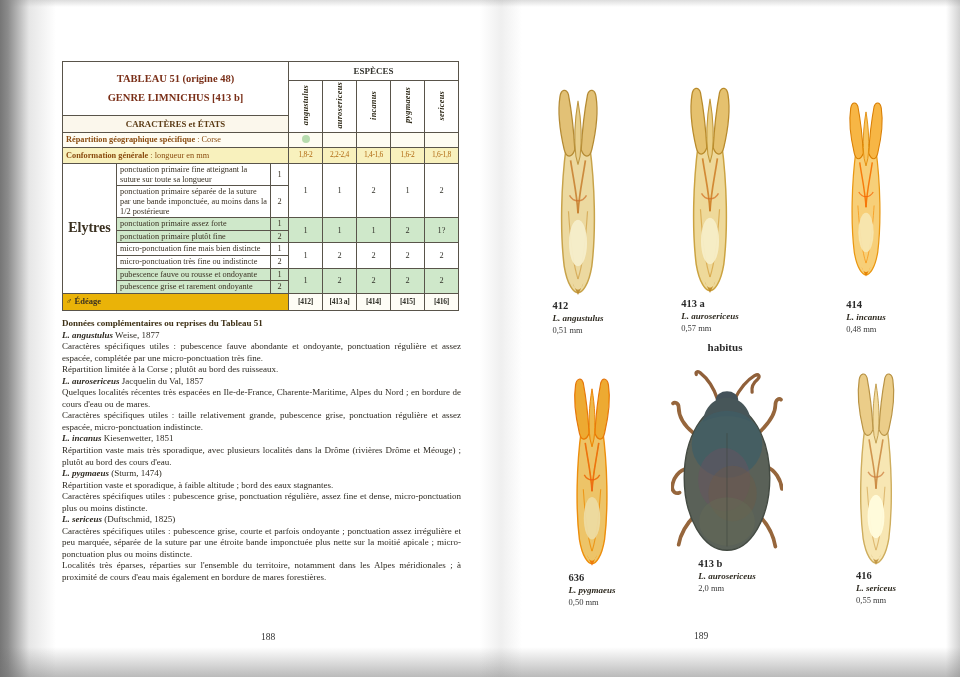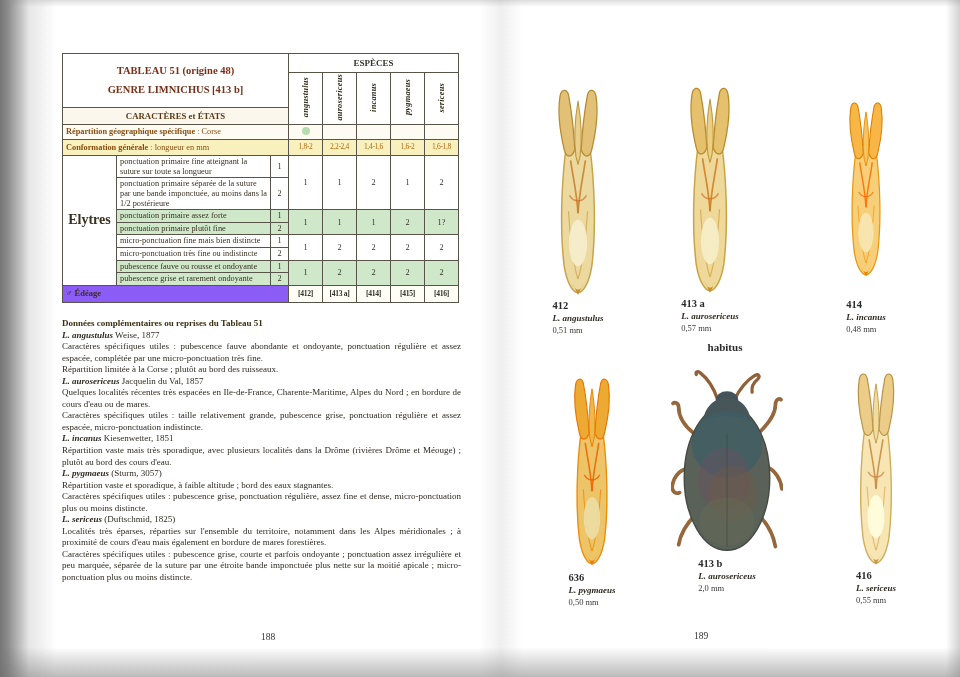--- a/index.html
+++ b/index.html
@@ -12,21 +12,21 @@
   .edge-bottom{position:absolute;left:0;bottom:0;width:100%;height:30px;pointer-events:none;
     background:linear-gradient(to top,rgba(112,112,112,.48),rgba(255,255,255,0));}
   .edge-right{position:absolute;right:0;top:0;width:14px;height:100%;pointer-events:none;
     background:linear-gradient(to left,rgba(140,140,140,.40),rgba(255,255,255,0));}
   .edge-top{position:absolute;left:0;top:0;width:100%;height:7px;pointer-events:none;
     background:linear-gradient(to bottom,rgba(150,150,150,.32),rgba(255,255,255,0));}
   .gutter{position:absolute;left:480px;top:0;width:42px;height:100%;pointer-events:none;
     background:linear-gradient(to right,rgba(255,255,255,0),rgba(125,125,125,.12) 50%,rgba(255,255,255,0));}
 
   
-  .tbl{position:absolute;left:62px;top:53px;width:396px;border-collapse:collapse;table-layout:fixed;
+  .tbl{position:absolute;left:62px;top:61px;width:396px;border-collapse:collapse;table-layout:fixed;
        font-size:8.3px;line-height:1.16;color:#3a3123;background:#fff;}
   .tbl td{border:1px solid #59544a;padding:1px 3px;vertical-align:middle;overflow:hidden;}
   .tbl{border:1.5px solid #3f3b33;}
   .title-cell{text-align:center;}
   .t1,.t2{color:#7a2f18;font-weight:bold;font-size:10.5px;}
   .t1{margin-bottom:7px;}
   .especes{height:16px;text-align:center;font-weight:bold;font-size:9px;color:#35352f;}
   .sp-cell{height:46px;text-align:center;vertical-align:bottom;padding-bottom:3px;}
   .vert{display:inline-block;writing-mode:vertical-rl;transform:rotate(180deg);
         font-style:italic;font-weight:bold;font-size:8.4px;color:#2f2a18;letter-spacing:.2px;}
@@ -36,21 +36,21 @@
   .lbl b{color:#8a4c10;}
   .lbl span{color:#8a4c10;font-weight:normal;}
   .cv{text-align:center;font-size:7.5px;letter-spacing:-.3px;color:#b06a12;padding:1px 0;}
   .grp{text-align:center;font-weight:bold;font-size:14px;color:#3a3020;margin-top:27px;}
   .desc{color:#3a3123;}
   .st{text-align:center;padding:1px 0;}
   .val{text-align:center;color:#32322a;padding:1px 0;}
   tr.g td{background:#cfe8ca;}
   .dot{display:inline-block;width:8px;height:8px;border-radius:50%;background:#b7dcae;}
   .dot-cell{text-align:center;padding:1px 0;}
-  .ede-lbl{font-weight:bold;color:#3a3020;font-size:8.5px;height:14px;background:#8b5cf6;}
+  .ede-lbl{font-weight:bold;color:#3a3020;font-size:8.5px;height:14px;background:#eab308;}
   .ev{font-weight:bold;font-size:7.6px;letter-spacing:-.3px;padding:1px 0;background:#fefdf6;}
 
   
   .notes{position:absolute;left:62px;top:318px;width:399px;font-size:9px;line-height:11.55px;
          text-align:justify;color:#2e2a22;}
   .notes .hd{font-weight:bold;color:#3d2f14;text-align:left;}
   .nm{font-weight:bold;font-style:italic;}
   .entry-head{text-align:left;}
   .pagenum{position:absolute;font-size:9.5px;color:#333;text-align:center;}
   .pn-left{left:238px;top:632px;width:60px;}
@@ -233,28 +233,28 @@
     <div class="entry">
       <div class="entry-head"><span class="nm">L. aurosericeus</span><span> Jacquelin du Val, 1857</span></div>
       <div>Quelques localités récentes très espacées en Ile-de-France, Charente-Maritime, Alpes du Nord ; en bordure de cours d'eau ou de mares.</div>
       <div>Caractères spécifiques utiles : taille relativement grande, pubescence grise, ponctuation régulière et assez espacée, micro-ponctuation indistincte.</div>
     </div>
     <div class="entry">
       <div class="entry-head"><span class="nm">L. incanus</span><span> Kiesenwetter, 1851</span></div>
       <div>Répartition vaste mais très sporadique, avec plusieurs localités dans la Drôme (rivières Drôme et Méouge) ; plutôt au bord des cours d'eau.</div>
     </div>
     <div class="entry">
-      <div class="entry-head"><span class="nm">L. pygmaeus</span><span> (Sturm, 3057)</span></div>
+      <div class="entry-head"><span class="nm">L. pygmaeus</span><span> (Sturm, 1474)</span></div>
       <div>Répartition vaste et sporadique, à faible altitude ; bord des eaux stagnantes.</div>
       <div>Caractères spécifiques utiles : pubescence grise, ponctuation régulière, assez fine et dense, micro-ponctuation plus ou moins distincte.</div>
     </div>
     <div class="entry">
       <div class="entry-head"><span class="nm">L. sericeus</span><span> (Duftschmid, 1825)</span></div>
+      <div>Caractères spécifiques utiles : pubescence grise, courte et parfois ondoyante ; ponctuation assez irrégulière et peu marquée, séparée de la suture par une étroite bande imponctuée plus nette sur la moitié apicale ; micro-ponctuation plus ou moins distincte.</div>
       <div>Localités très éparses, réparties sur l'ensemble du territoire, notamment dans les Alpes méridionales ; à proximité de cours d'eau mais également en bordure de mares forestières.</div>
-      <div>Caractères spécifiques utiles : pubescence grise, courte et parfois ondoyante ; ponctuation assez irrégulière et peu marquée, séparée de la suture par une étroite bande imponctuée plus nette sur la moitié apicale ; micro-ponctuation plus ou moins distincte.</div>
     </div>
   </div>
 
   <div class="pagenum pn-left">188</div>
 
   <div class="plate">
 
     <div class="fig fig-412">
       <svg viewBox="0 0 60 200" width="78" height="212">
           <use href="#edeagus"></use>

